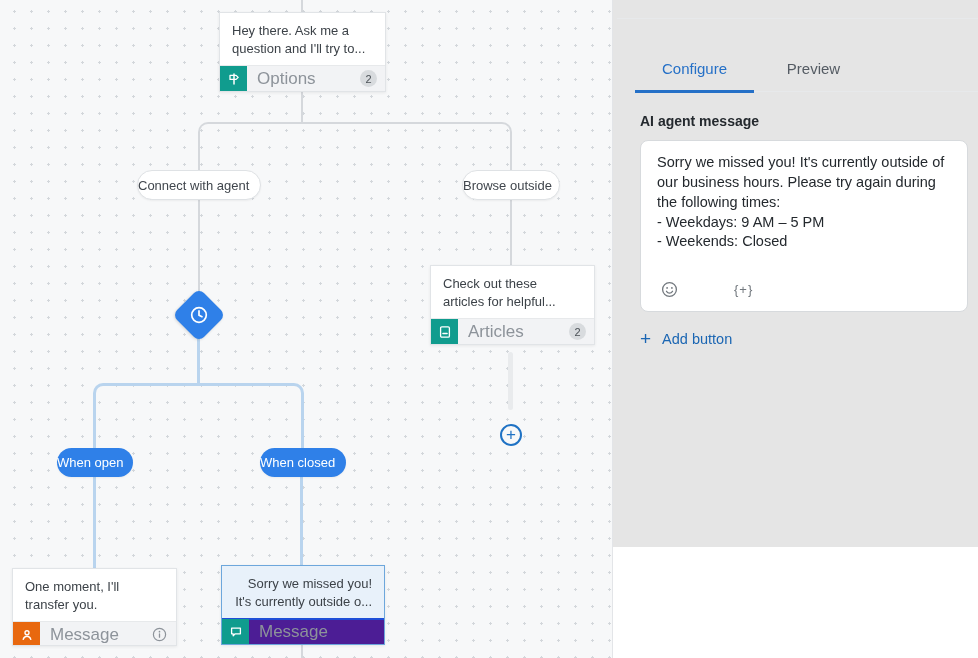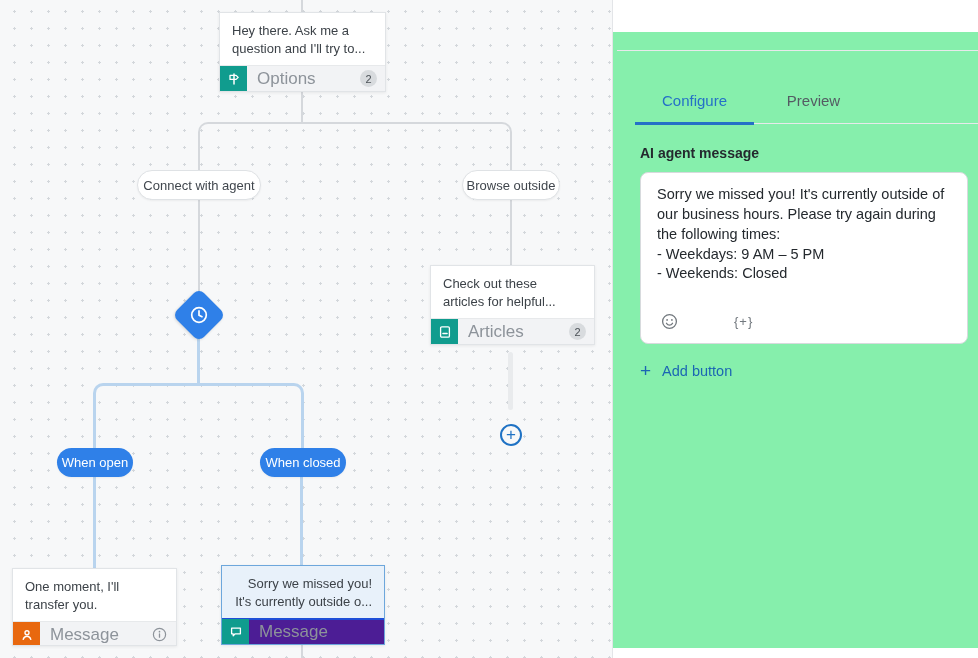--- a/index.html
+++ b/index.html
@@ -32,34 +32,34 @@
   .badge { width:17px; height:17px; margin-right:8px; border-radius:50%; background:#d8dbde;
            color:#4a5056; font-size:11px; display:flex; align-items:center; justify-content:center; }
   .info-ic { margin-right:9px; display:flex; }
 
   .node.selected { background:#e8f1fa; border:1.5px solid #6da7dc; }
   .node.selected .node-body { color:#3c4248; }
   .node.selected .node-footer { background:#4c1d95; border-top:2px solid #1d4ed8; }
 
   .pill { position:absolute; background:#fff; border:1px solid #dfe2e5; border-radius:15px;
           box-shadow:0 1px 2px rgba(0,0,0,.05); font-size:13px; color:#40464d;
-          display:flex; align-items:center; justify-content:center; z-index:3; }
+          display:flex; align-items:center; justify-content:flex-start; z-index:3; }
   .pill.bluefill { background:#2f80e8; border:none; color:#fff; }
 
   .diamond { position:absolute; left:180px; top:296px; width:38px; height:38px; background:#2f80e8;
              border-radius:7px; transform:rotate(45deg); z-index:4;
              display:flex; align-items:center; justify-content:center; box-shadow:0 1px 3px rgba(0,0,0,.15); }
   .diamond svg { transform:rotate(-45deg); }
 
   .plus-circle { position:absolute; left:500px; top:424px; width:22px; height:22px; border:2px solid #1f72c4;
                  border-radius:50%; color:#1f72c4; font-size:17px; line-height:17px; text-align:center;
                  background:#f7f8f9; z-index:3; font-weight:400; }
 
   
-  #panel { position:absolute; left:613px; top:0; width:365px; height:616px; background:#86efac;margin-top:32px; }
+  #panel { position:absolute; left:613px; top:0; width:365px; height:547px; background:#e5e5e5; }
   .panel-topline { position:absolute; top:18px; left:4px; right:0; height:1px; background:#e7e9eb; }
   .tabs { display:flex; margin:52px 0 0 22px; border-bottom:1px solid #e7e9eb; }
   .tab { width:119px; text-align:center; padding:8px 0 13px; font-size:15px; color:#545b63; cursor:pointer; }
   .tab.active { color:#2570c7; border-bottom:3px solid #2570c7; margin-bottom:-2px; }
   .section { margin:21px 10px 0 27px; }
   .section-title { font-size:14px; font-weight:bold; color:#24292e; margin-bottom:11px; }
   .composer { position:relative; height:172px; background:#fff; border:1px solid #d7dadd; border-radius:8px;
               padding:12px 16px; }
   .composer-text { font-size:14.5px; line-height:1.37; color:#24292e; white-space:pre-wrap; }
   .composer-icons { position:absolute; left:20px; bottom:13px; display:flex; align-items:center; gap:56px; }

